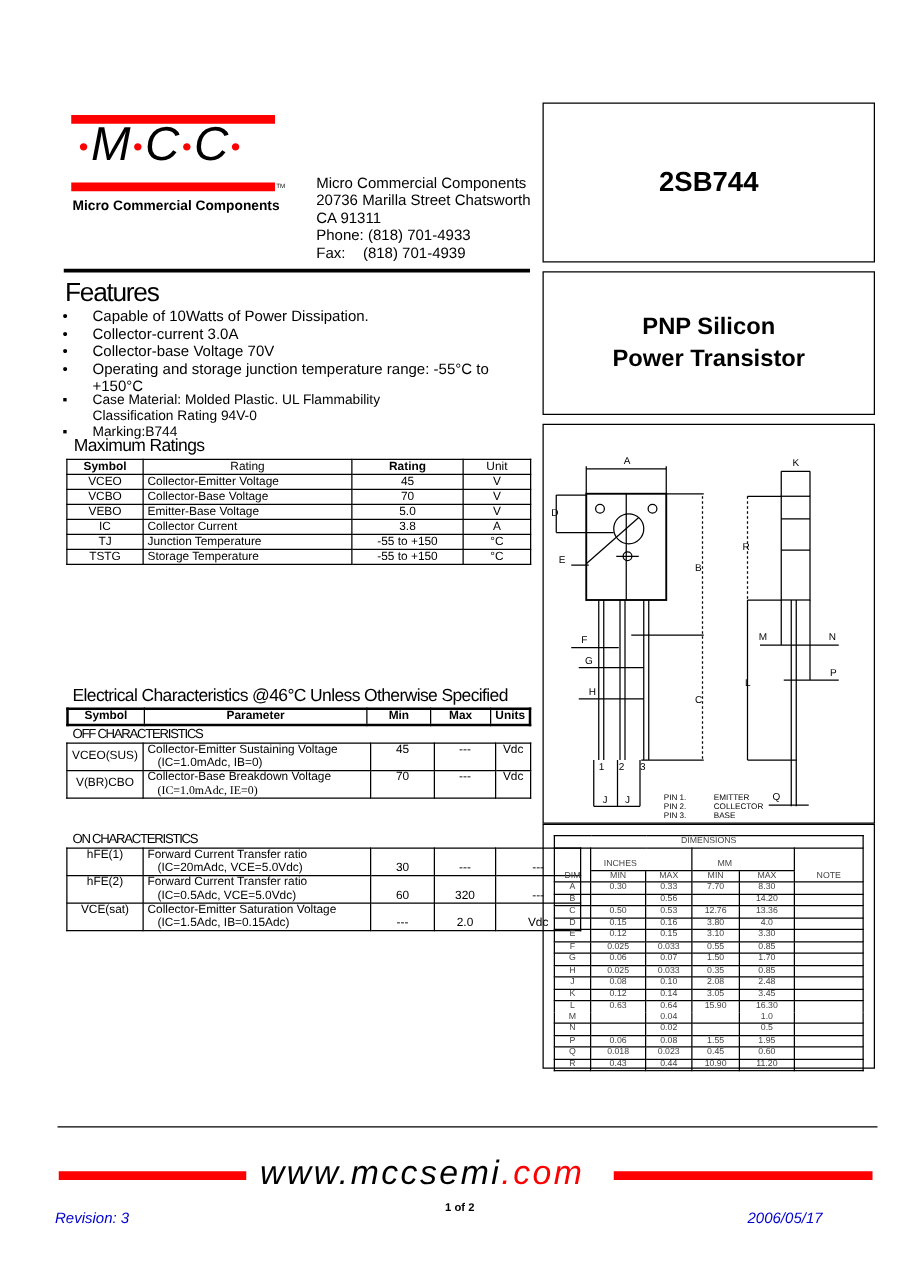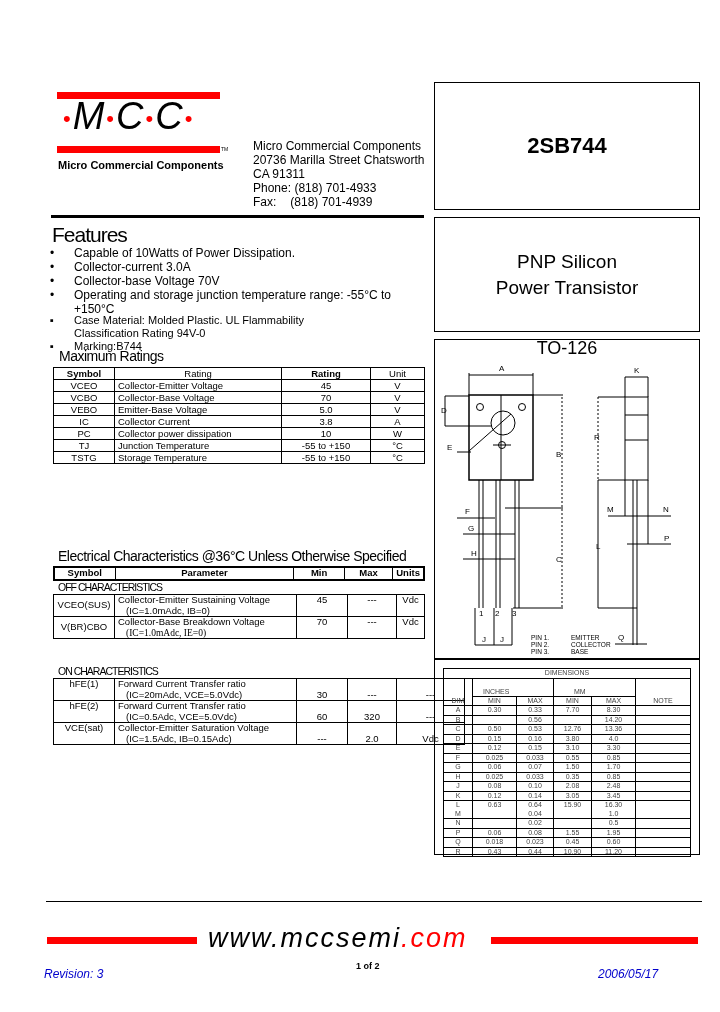--- a/index.html
+++ b/index.html
@@ -8,21 +8,21 @@
   .logo-bar { position:absolute; background:#f00; height:7px; }
   .logo-text { position:absolute; left:63px; top:95px; font-size:38px; font-style:italic; letter-spacing:2px; }
   .logo-text .dot { color:#f00; font-style:normal; font-size:22px; vertical-align:middle; }
   .logo-tag { position:absolute; left:58px; top:159px; font-size:11px; font-weight:bold; }
   .tm { position:absolute; left:221px; top:146px; font-size:5px; }
   .addr { position:absolute; left:253px; top:139px; font-size:12px; line-height:14px; }
   .addr .fax-val { margin-left:14px; }
   
   .box { position:absolute; border:1.5px solid #000; box-sizing:border-box; }
   .part-title { font-size:22px; font-weight:bold; text-align:center; }
-  .desc-title { font-size:19px; font-weight:normal; text-align:center; line-height:26px; }
+  .desc-title { font-size:19px; font-weight:bold; text-align:center; line-height:26px; }
   
   .hr { position:absolute; background:#000; }
   .features-h { position:absolute; left:52px; top:223px; font-size:21px; letter-spacing:-1px; }
   .feat-list { position:absolute; left:46px; top:246px; font-size:12px; line-height:14px; }
   .feat-list .li { position:relative; padding-left:28px; }
   .feat-list .li .b { position:absolute; left:4px; top:0; }
   .feat-list .small { font-size:11px; line-height:13px; }
   .section-h { position:absolute; font-size:14px; letter-spacing:-0.5px; }
   table { border-collapse:collapse; }
   table.t td, table.t th { border:1px solid #000; font-size:9.5px; padding:0 3px; height:11px; line-height:11px; }
@@ -104,41 +104,35 @@
         <td class="c">5.0</td>
         <td class="c">V</td>
       </tr>
   <tr>
         <td class="c">IC</td>
         <td>Collector Current</td>
         <td class="c">3.8</td>
         <td class="c">A</td>
       </tr>
   <tr>
-        <td class="c">PC</td>
-        <td>Collector power dissipation</td>
-        <td class="c">10</td>
-        <td class="c">W</td>
-      </tr>
-  <tr>
         <td class="c">TJ</td>
         <td>Junction Temperature</td>
         <td class="c">-55 to +150</td>
         <td class="c">°C</td>
       </tr>
   <tr>
         <td class="c">TSTG</td>
         <td>Storage Temperature</td>
         <td class="c">-55 to +150</td>
         <td class="c">°C</td>
       </tr>
 </tbody>
   </table>
 
-<div class="section-h" style="left:58px; top:548px;">Electrical Characteristics @36°C Unless Otherwise Specified</div>
+<div class="section-h" style="left:58px; top:548px;">Electrical Characteristics @46°C Unless Otherwise Specified</div>
 <table class="e" style="position:absolute; left:53px; top:566px; width:372px; border:2px solid #000;">
   <tbody>
       <tr>
     <th style="width:54px;">Symbol</th>
     <th style="width:175px;">Parameter</th>
     <th style="width:44px;">Min</th>
     <th style="width:42px;">Max</th>
     <th>Units</th>
   </tr>
 </tbody>
@@ -198,21 +192,20 @@
           <div style="padding-left:8px;">(IC=1.5Adc, IB=0.15Adc)</div>
         </td>
     <td style="vertical-align:bottom;" class="c">---</td>
     <td style="vertical-align:bottom;" class="c">2.0</td>
     <td style="vertical-align:bottom;" class="c">Vdc</td>
   </tr>
 </tbody>
   </table>
 
 <div class="box" style="left:434px; top:339px; width:266px; height:320px; border-width:1.5px;">
-  <div style="position:absolute; left:0; width:100%; top:-2px; text-align:center; font-size:18px;">TO-126</div>
   <svg width="264" height="318" viewBox="0 0 264 318" style="position:absolute; left:0; top:0;" font-family="Liberation Sans, sans-serif" font-size="8">
     <g stroke="#000" fill="none" stroke-width="1">
 
       <rect x="34" y="55" width="64" height="85" stroke-width="1.5"></rect>
       <line x1="66" y1="55" x2="66" y2="140"></line>
       <circle cx="45" cy="67" r="3.5"></circle>
       <circle cx="87" cy="67" r="3.5"></circle>
       <circle cx="68" cy="83" r="12"></circle>
       <circle cx="67" cy="105" r="3.5"></circle>
       <line x1="58" y1="105" x2="76" y2="105"></line>

